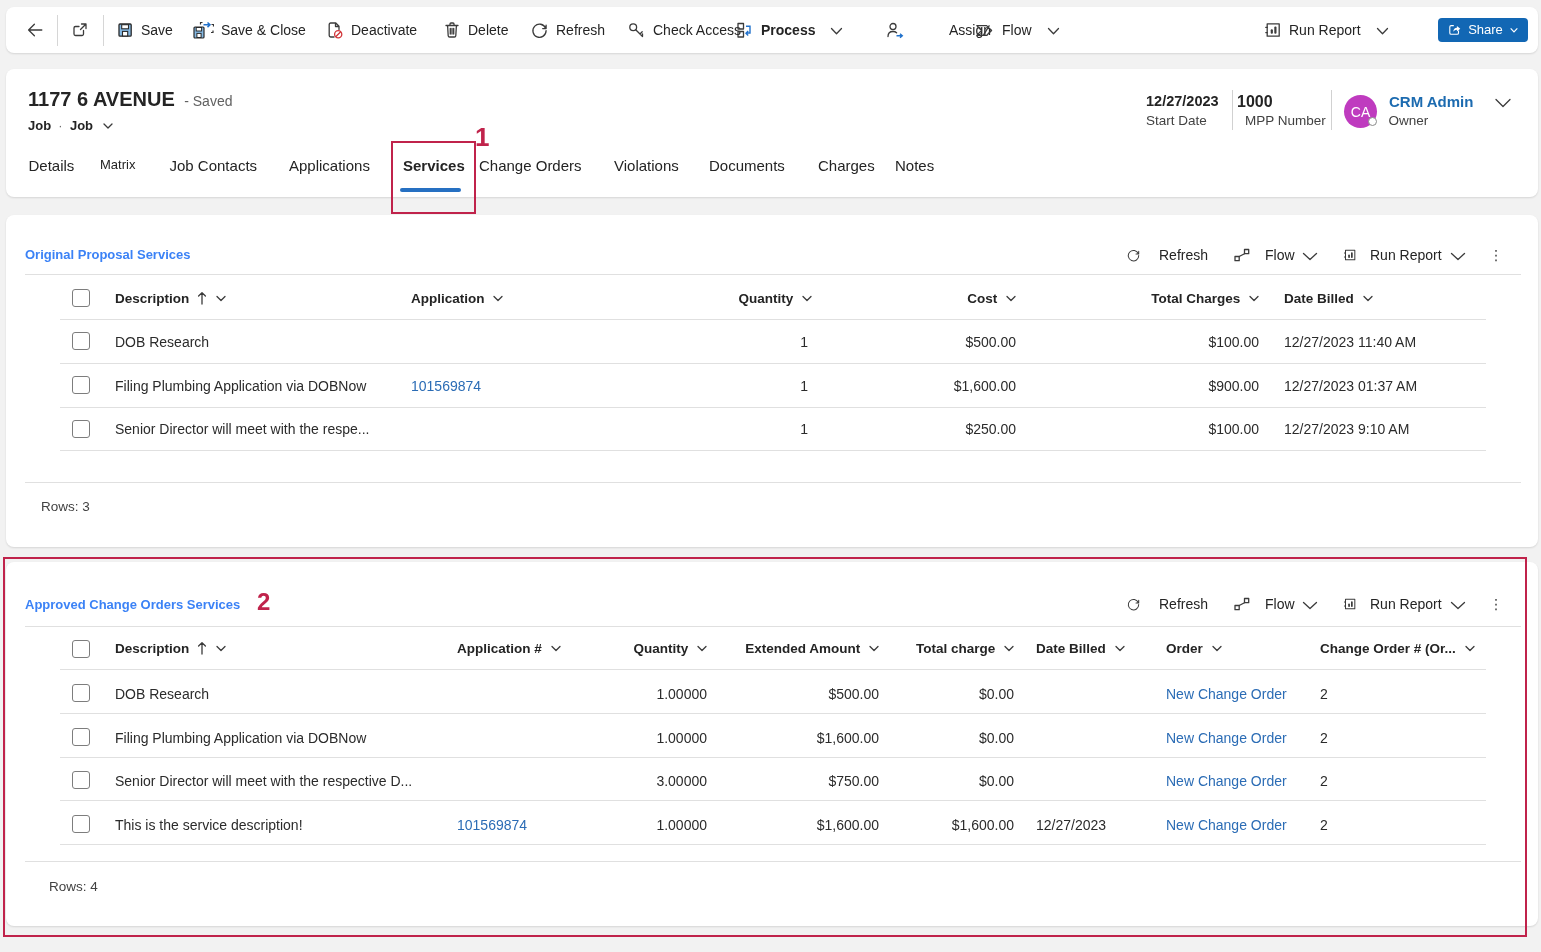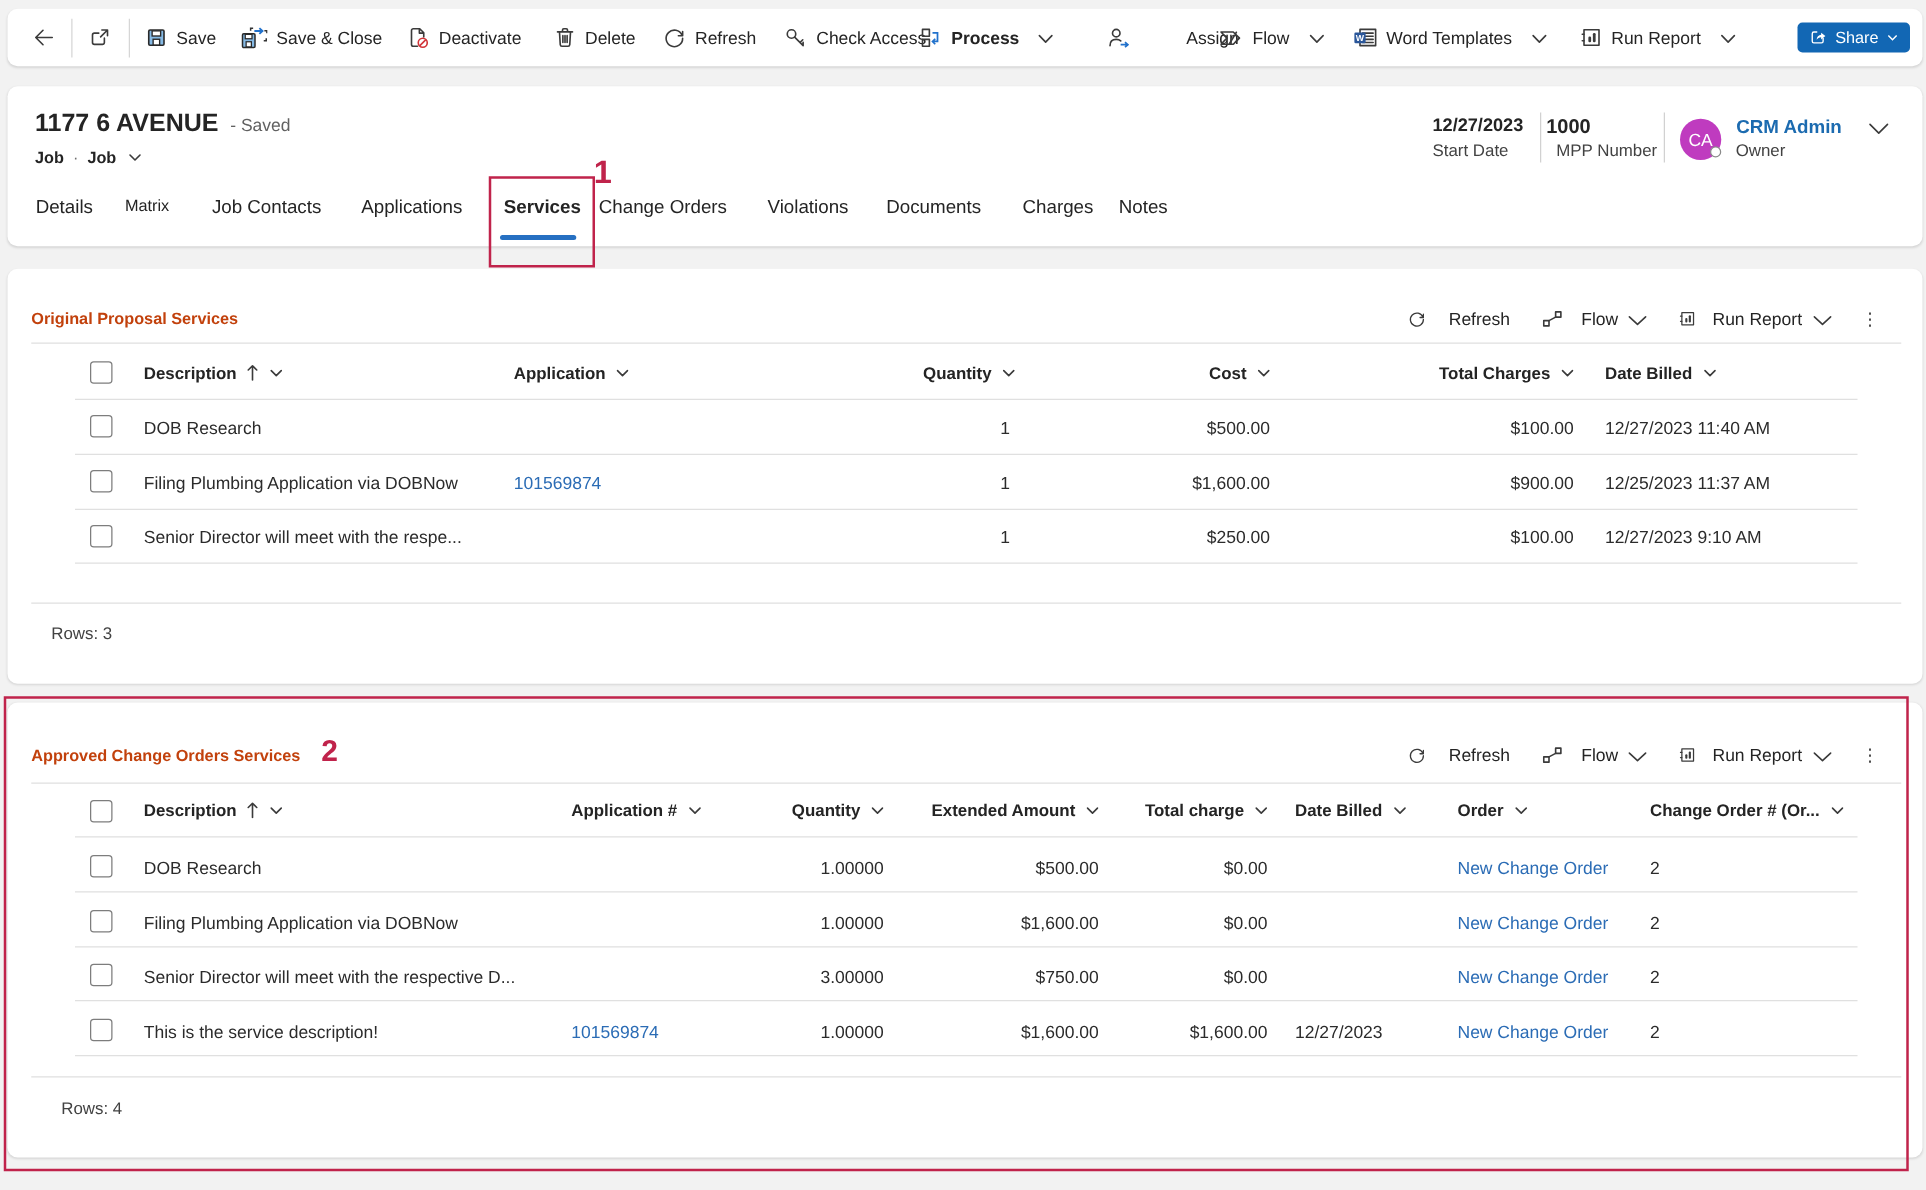--- a/index.html
+++ b/index.html
@@ -4,21 +4,21 @@
 <style>
 * { margin:0; padding:0; box-sizing:border-box; }
 html,body { width:1541px; height:952px; background:#f2f2f2; font-family:"Liberation Sans", sans-serif; color:#242424; overflow:hidden; }
 .card { position:absolute; left:6px; width:1532px; background:#fff; border-radius:8px; box-shadow:0 1px 2px rgba(0,0,0,.12); }
 .abs { position:absolute; }
 svg { display:block; }
 .ic { stroke:#3b3b3b; fill:none; stroke-width:1.3; stroke-linecap:round; stroke-linejoin:round; }
 .tbitem { position:absolute; top:0; height:46px; display:flex; align-items:center; gap:7px; font-size:14px; color:#242424; }
 .chev { margin-left:8px; }
 .sep { position:absolute; top:8px; width:1px; height:31px; background:#d6d6d6; }
-.seclabel { font-size:13px; font-weight:bold; color:#c2410c; }
+.seclabel { font-size:13px; font-weight:bold; color:#3b82f6; }
 .mtext { font-size:14px; color:#242424; white-space:nowrap; }
 .hline { position:absolute; height:1px; background:#e0e0e0; }
 .cb { position:absolute; width:18px; height:18px; border:1.4px solid #7d7d7d; border-radius:3px; background:#fff; }
 .hdr { font-size:13.5px; font-weight:bold; color:#242424; position:absolute; white-space:nowrap; }
 .cell { font-size:14px; color:#2b2b2b; position:absolute; white-space:nowrap; }
 .num { text-align:right; }
 .link { color:#2b6cb5; }
 .schev { display:inline-block; margin-left:5px; }
 .redbox { position:absolute; border:2.5px solid #c0234b; }
 .rednum { position:absolute; color:#c0234b; font-weight:bold; font-size:24px; }
@@ -106,32 +106,20 @@
   </div>
   <div class="tbitem" style="left:968px;">
     <svg width="21" height="19" viewBox="0 0 21 19">
       <path class="ic" stroke-width="1.2" d="M2.8 4.6 H12.6 L17.6 9.5 L12.6 14.4 H2.8 L7.5 9.5 Z M9.3 14.4 L15.1 4.8 M12.9 14.2 L17.4 9.1"></path>
     </svg>
     <span>Flow</span>
     <svg class="chev" width="13" height="13" viewBox="0 0 13 13">
         <path class="ic" d="M1.5 4.5 L6.5 9.7 L11.5 4.5"></path>
       </svg>
   </div>
-  <div class="tbitem" style="left:1076px;">
-    <svg width="20" height="18" viewBox="0 0 20 18">
-      <rect x="6" y="2.5" width="12.5" height="13" class="ic"></rect>
-      <path class="ic" d="M8 5.5 H16.5 M8 8 H16.5 M8 10.5 H16.5 M8 13 H16.5"></path>
-      <rect x="1.5" y="5" width="9" height="8.5" rx="1" fill="#2b579a"></rect>
-      <text x="6" y="11.8" font-size="7" fill="#fff" text-anchor="middle" font-weight="bold" font-family="Liberation Sans">W</text>
-    </svg>
-    <span>Word Templates</span>
-    <svg class="chev" width="13" height="13" viewBox="0 0 13 13">
-        <path class="ic" d="M1.5 4.5 L6.5 9.7 L11.5 4.5"></path>
-      </svg>
-  </div>
   <div class="tbitem" style="left:1258px;">
     <svg width="18" height="18" viewBox="0 0 18 18">
       <rect x="3.2" y="2.8" width="12" height="12.4" class="ic" stroke-width="1.4"></rect>
       <path class="ic" stroke-width="1.4" d="M1.8 6.4 H3.2 M1.8 11.6 H3.2"></path>
       <rect x="6.7" y="8.2" width="2.2" height="4.6" rx="1" fill="#3b3b3b"></rect>
       <rect x="10.3" y="5.4" width="2.2" height="7.4" rx="1" fill="#3b3b3b"></rect>
     </svg>
     <span>Run Report</span>
     <svg class="chev" width="13" height="13" viewBox="0 0 13 13">
         <path class="ic" d="M1.5 4.5 L6.5 9.7 L11.5 4.5"></path>
@@ -251,21 +239,21 @@
   <div class="cell num" style="left:1024px; top:119px; width:229px;">$100.00</div>
   <div class="cell" style="left:1278px; top:119px;">12/27/2023 11:40 AM</div>
   <div class="hline" style="left:54px; top:148px; width:1426px;"></div>
 
   <div class="cb" style="left:66px; top:161px;"></div>
   <div class="cell" style="left:109px; top:162.5px;">Filing Plumbing Application via DOBNow</div>
   <div class="cell link" style="left:405px; top:162.5px;">101569874</div>
   <div class="cell num" style="left:610px; top:162.5px; width:192px;">1</div>
   <div class="cell num" style="left:820px; top:162.5px; width:190px;">$1,600.00</div>
   <div class="cell num" style="left:1024px; top:162.5px; width:229px;">$900.00</div>
-  <div class="cell" style="left:1278px; top:162.5px;">12/25/2023 11:37 AM</div>
+  <div class="cell" style="left:1278px; top:162.5px;">12/27/2023 01:37 AM</div>
   <div class="hline" style="left:54px; top:191.5px; width:1426px;"></div>
 
   <div class="cb" style="left:66px; top:204.5px;"></div>
   <div class="cell" style="left:109px; top:206px;">Senior Director will meet with the respe...</div>
   <div class="cell num" style="left:610px; top:206px; width:192px;">1</div>
   <div class="cell num" style="left:820px; top:206px; width:190px;">$250.00</div>
   <div class="cell num" style="left:1024px; top:206px; width:229px;">$100.00</div>
   <div class="cell" style="left:1278px; top:206px;">12/27/2023 9:10 AM</div>
   <div class="hline" style="left:54px; top:235px; width:1426px;"></div>
 

